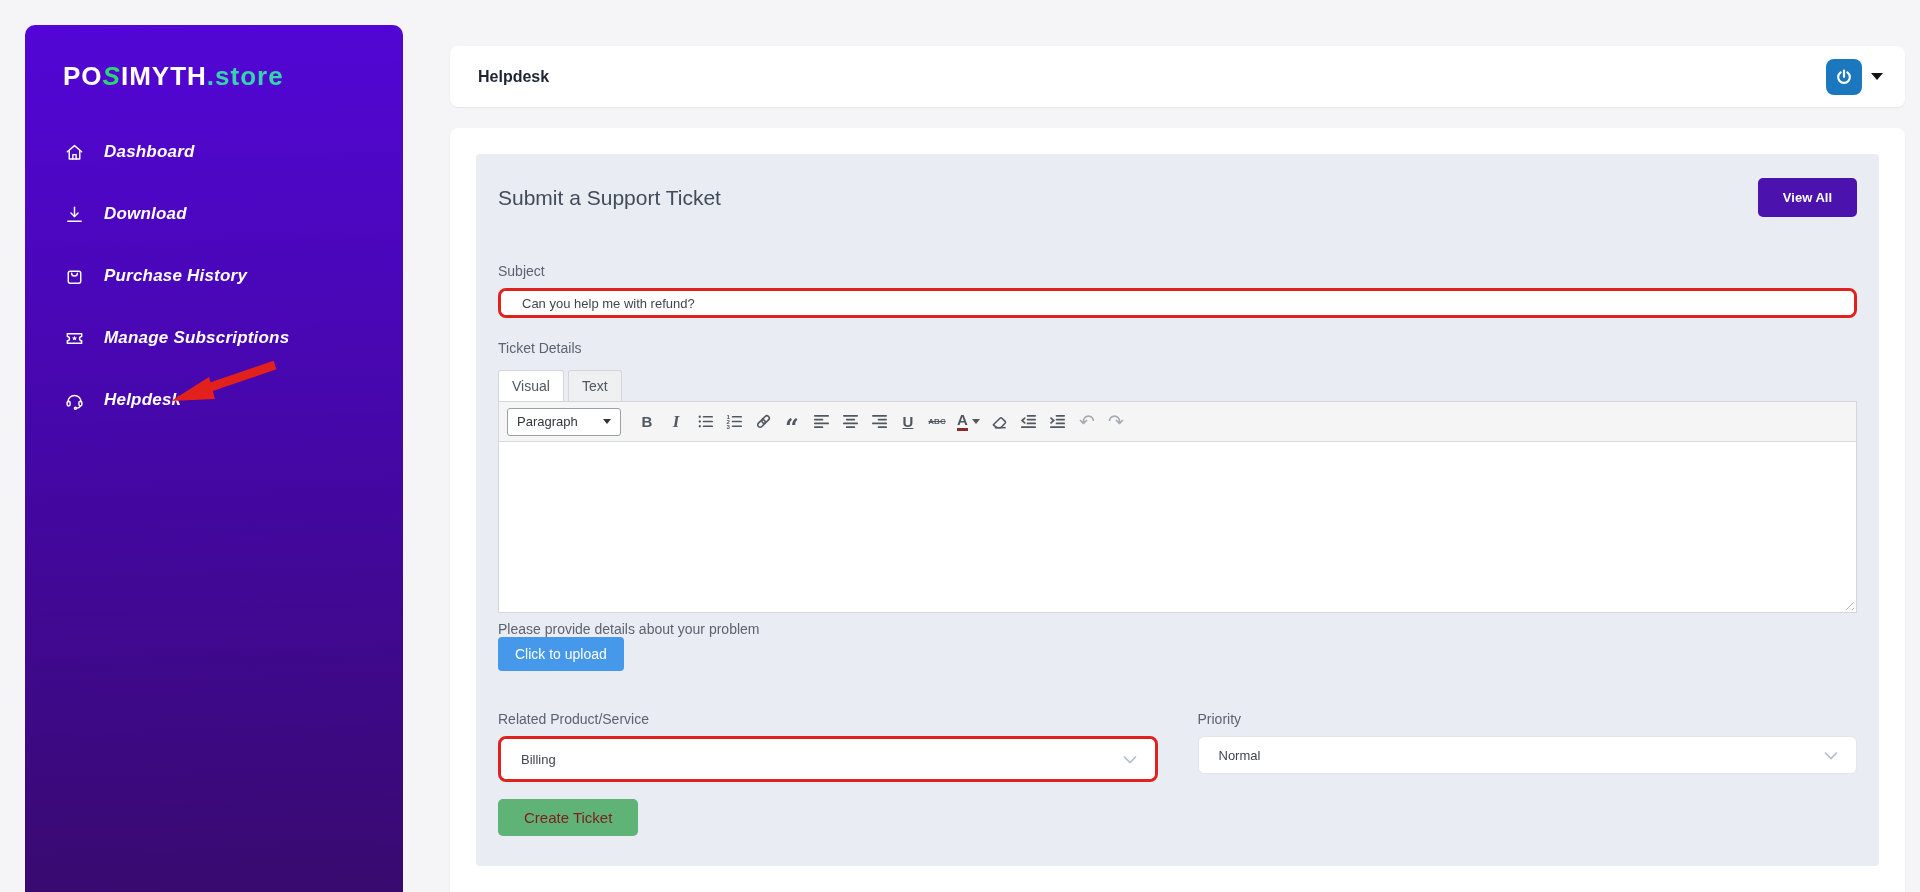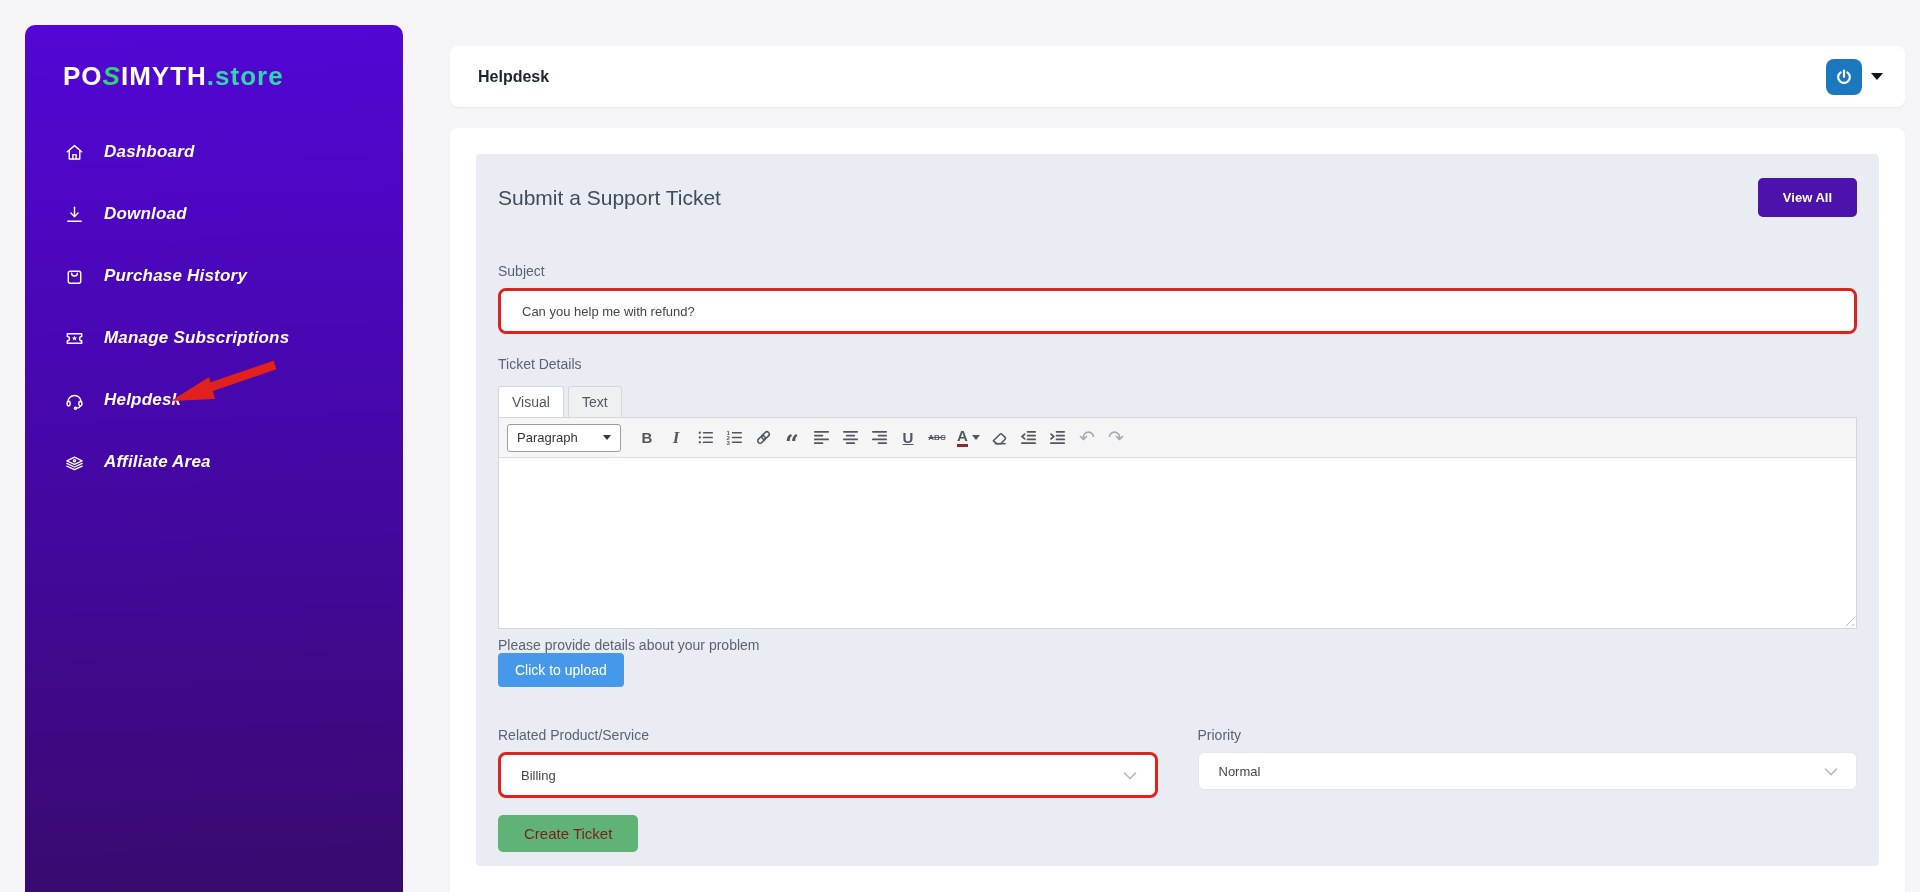--- a/index.html
+++ b/index.html
@@ -40,21 +40,21 @@
   }
   .panel { background:#e9ecf3; border-radius:4px; height:712px; padding:24px 22px; position:relative; }
 
   .panel-head { display:flex; align-items:center; justify-content:space-between; margin-bottom:46px;gap:8px; }
   .panel-title { font-size:21px; font-weight:500; color:#414b5a; }
   .btn-viewall { background:#4c12ae; color:#fff; border:none; border-radius:5px; font-size:13px; font-weight:700;
                  padding:12px 25px; font-family:inherit; cursor:pointer; }
 
   .field-label { font-size:14px; color:#5c6370; margin-bottom:9px; }
   .red-wrap { border:3px solid #e2211c; border-radius:8px; background:#fff; }
-  .subject-input { width:100%; height:40px; border:1px solid #fff; border-radius:5px; background:#fff;
+  .subject-input { width:100%; height:24px; border:1px solid #fff; border-radius:5px; background:#fff;
                    padding:0 20px; font-size:13px; color:#404650; font-family:inherit; outline:none; display:block; }
 
   .details-label { margin-top:22px; }
 
   
   .tabs { display:flex; gap:4px; margin-top:14px; }
   .tab { font-size:14px; color:#50575e; padding:7px 13px; border:1px solid #d6d6da; border-bottom:none;
          border-radius:3px 3px 0 0; cursor:pointer; }
   .tab.active { background:#fff; position:relative; z-index:2; }
   .tab.inactive { background:#eff0f2; }
@@ -141,29 +141,20 @@
       <svg viewBox="0 0 24 24" fill="none" stroke="#fff" stroke-width="1.5" stroke-linecap="round" stroke-linejoin="round">
         <path d="M5.2 13.5a6.8 6.8 0 0 1 13.6 0"></path>
         <rect x="4.3" y="12.8" width="3.1" height="5" rx="1.5"></rect>
         <rect x="16.6" y="12.8" width="3.1" height="5" rx="1.5"></rect>
         <path d="M18.2 17.8a4.4 4.4 0 0 1-4.2 2.1"></path>
         <circle cx="13" cy="20" r="1.1"></circle>
       </svg>
       <span class="lbl">Helpdesk</span>
     </div>
 
-    <div class="nav-item">
-      <svg viewBox="0 0 24 24" fill="none" stroke="#fff" stroke-width="1.4" stroke-linecap="round" stroke-linejoin="round">
-        <path d="M4 10.2 12 6.5l8 3.7-8 3.7z"></path>
-          <path d="M4 13l8 3.7L20 13"></path>
-          <path d="M4 15.8l8 3.7 8-3.7"></path>
-        <circle cx="12" cy="10.2" r="1.2"></circle>
-      </svg>
-      <span class="lbl">Affiliate Area</span>
-    </div>
   </div>
 
   <svg class="arrow-anno" width="130" height="52" viewBox="0 0 130 52">
     <line x1="118" y1="8" x2="42" y2="34" stroke="#e2211c" stroke-width="9"></line>
     <polygon points="14,44 52,20 58,42" fill="#e2211c"></polygon>
   </svg>
 </div>
 
 <div class="main">
 

